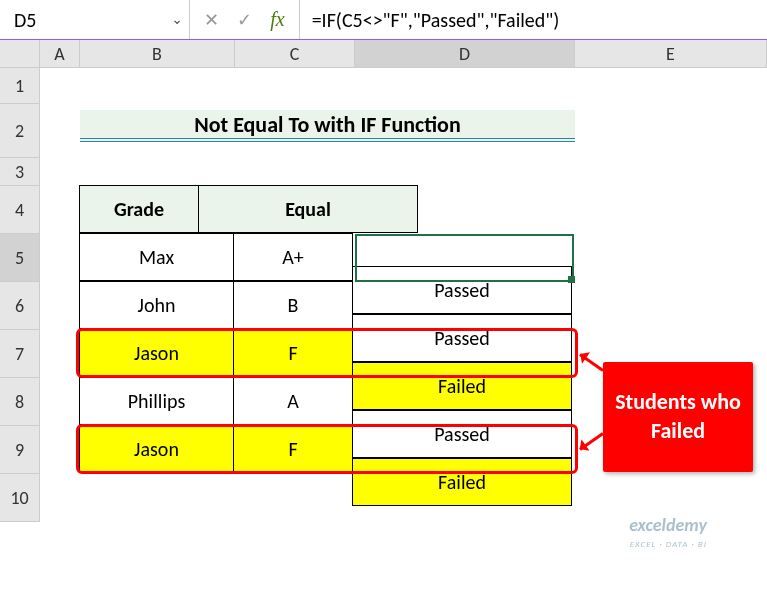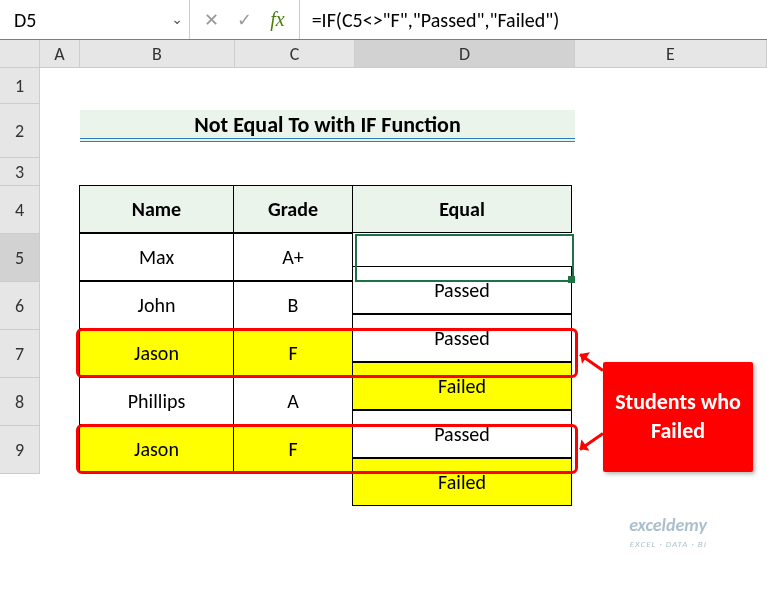--- a/index.html
+++ b/index.html
@@ -234,21 +234,20 @@
     <div class="cell col-A"></div>
     <div class="cell col-B"></div>
     <div class="cell col-C"></div>
     <div class="cell col-D"></div>
     <div class="cell col-E"></div>
   </div>
 
   <div class="row">
     <div class="rh">4</div>
     <div class="cell col-A"></div>
-    <div class="cell col-B data-cell hdr">Name</div>
     <div class="cell col-C data-cell hdr">Grade</div>
     <div class="cell col-D data-cell hdr">Equal</div>
     <div class="cell col-E"></div>
   </div>
 
   <div class="row">
     <div class="rh selected">5</div>
     <div class="cell col-A"></div>
     <div class="cell col-B data-cell">Max</div>
     <div class="cell col-C data-cell">A+</div>
@@ -285,20 +284,28 @@
 
   <div class="row">
     <div class="rh">9</div>
     <div class="cell col-A"></div>
     <div class="cell col-B data-cell" style="background:#ffff00">Jason</div>
     <div class="cell col-C data-cell" style="background:#ffff00">F</div>
     <div class="cell col-D data-cell bold-cell" style="background:#ffff00">Failed</div>
     <div class="cell col-E"></div>
   </div>
 
+  <div class="row">
+    <div class="rh">10</div>
+    <div class="cell col-A"></div>
+    <div class="cell col-B"></div>
+    <div class="cell col-C"></div>
+    <div class="cell col-D"></div>
+    <div class="cell col-E"></div>
+  </div>
 
   <div class="selected-cell" style="left:355px; top:166px; width:219px; height:48px;">
     <div class="fill-handle"></div>
   </div>
 
   <div class="highlight-row" style="left:76px; top:260px; width:502px; height:50px;"></div>
   <div class="highlight-row" style="left:76px; top:356px; width:502px; height:50px;"></div>
 
   <div class="arrow" style="left:580px; top:285px; width:28px; transform: rotate(35deg); transform-origin: left center;"></div>
   <div class="arrow" style="left:580px; top:380px; width:28px; transform: rotate(-35deg); transform-origin: left center;"></div>

